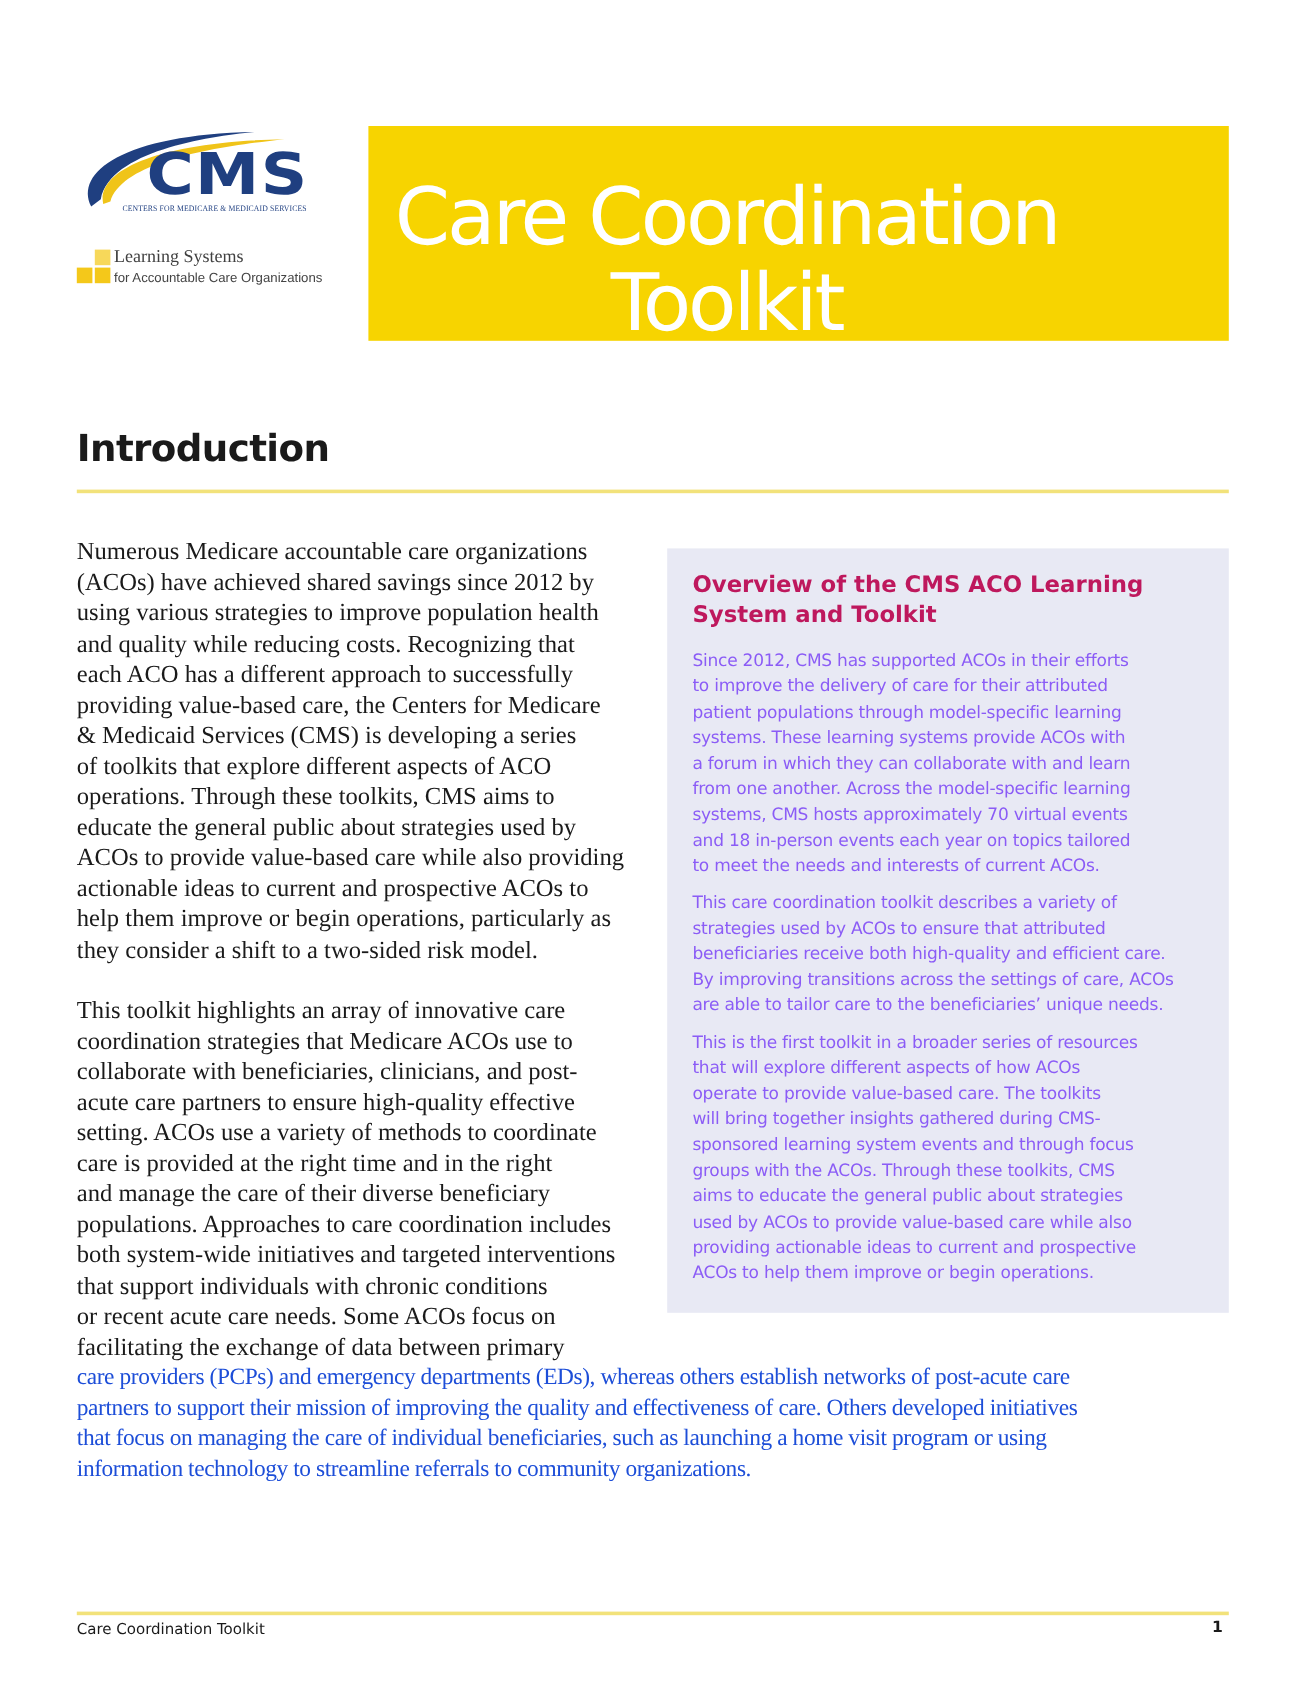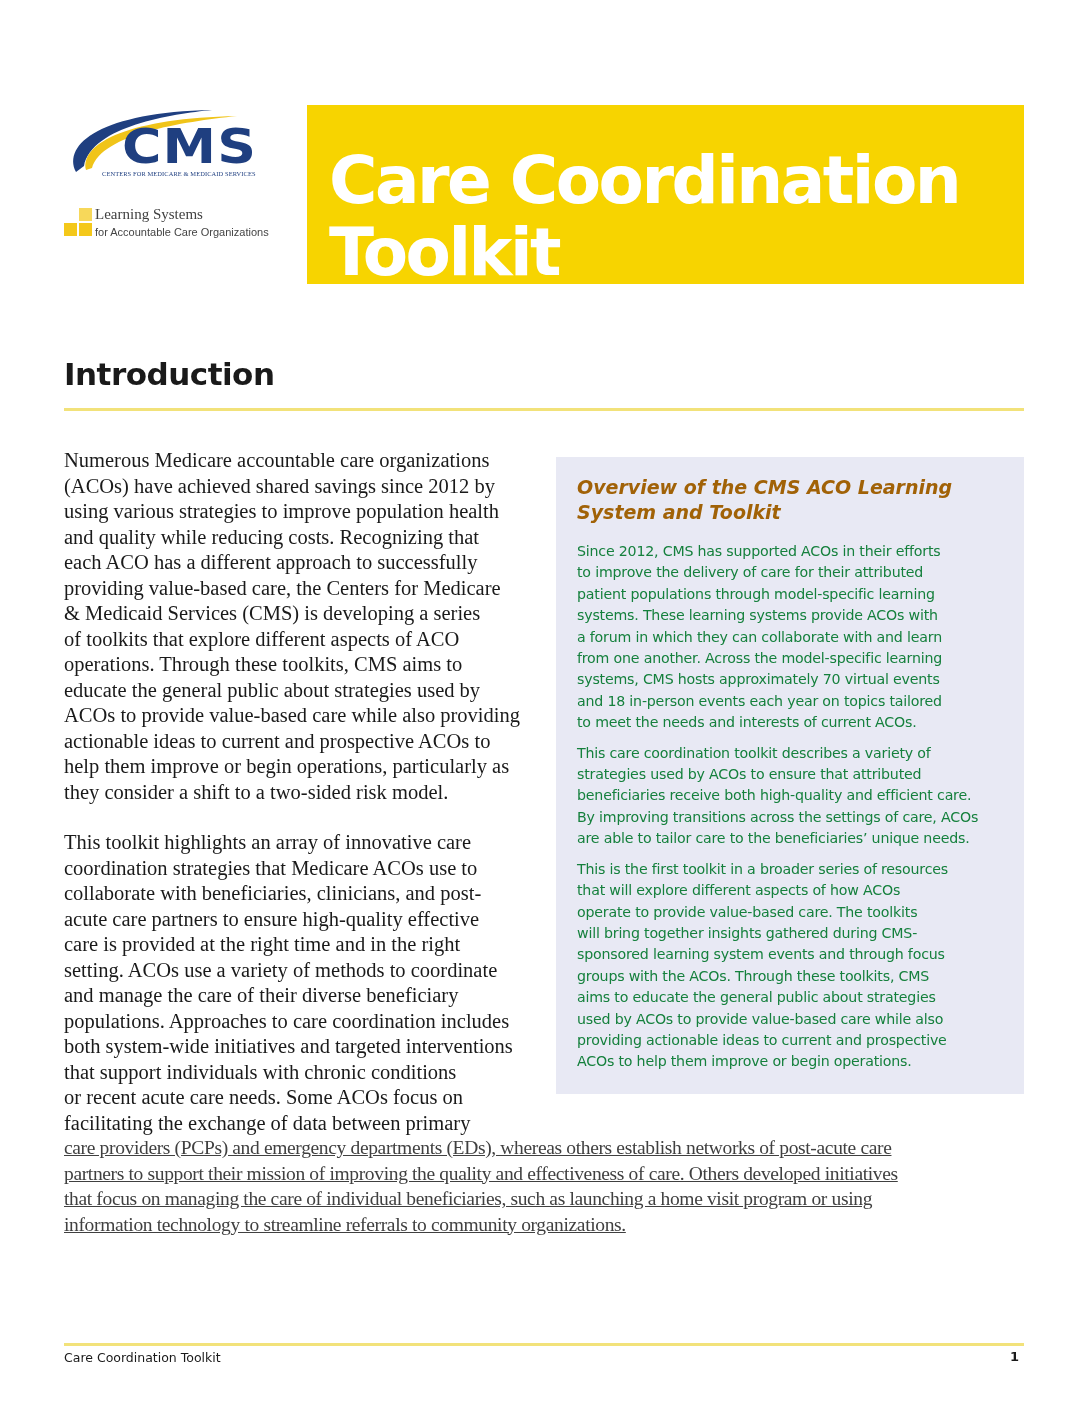--- a/index.html
+++ b/index.html
@@ -36,62 +36,60 @@
       position: absolute; left: 31px; top: 20px;
       font-family: "Liberation Sans", sans-serif; font-size: 11px; color: #444; white-space: nowrap;
     }
 
     .title-block {
       position: absolute; left: 307px; top: 105px; width: 717px; height: 179px;
       background: #f7d400; overflow: hidden;
     }
     .title-text {
       position: absolute; left: 22px; top: 40px;
-      font-family: "DejaVu Sans", sans-serif; font-weight: bold; color: #ffffff;
-      font-size: 66px; line-height: 72px; letter-spacing: -2.5px;
+      font-family: "DejaVu Sans", sans-serif; font-weight: normal; color: #ffffff;
+      font-size: 66px; line-height: 72px; letter-spacing: -2.5px; text-align: center;
     }
 
     
     .intro-heading {
       position: absolute; left: 64px; top: 356px;
       font-family: "DejaVu Sans", sans-serif; font-weight: bold; font-size: 31px;
       color: #1a1a1a; letter-spacing: -0.5px;
     }
     .rule { position: absolute; height: 3px; background: #f2e27a; }
     .rule.intro { left: 64px; top: 408px; width: 960px; }
     .rule.footer { left: 64px; top: 1343px; width: 960px; }
 
     
     .body-col {
       position: absolute; left: 64px; top: 448px; width: 476px;
       font-family: "Liberation Serif", serif; font-size: 20.5px; line-height: 25.5px; color: #1a1a1a;
     }
     .body-col p { margin-bottom: 25px; }
     .body-wide {
       position: absolute; left: 64px; top: 1135px; width: 960px;
-      font-family: "Liberation Serif", serif; font-size: 19.5px; line-height: 25.5px; color: #404040;
+      font-family: "Liberation Serif", serif; font-size: 19.5px; line-height: 25.5px; color: #1d4ed8;
       letter-spacing: -0.35px;
-      text-decoration: underline;
     }
     .line { display: block; white-space: nowrap; }
 
     
     .sidebar {
       position: absolute; left: 556px; top: 457px; width: 468px; height: 637px;
       background: #e8e9f4;
     }
     .sidebar-title {
       position: absolute; left: 21px; top: 18px; width: 420px;
       font-family: "DejaVu Sans", sans-serif; font-weight: bold; font-size: 19px; line-height: 25px;
-      color: #a16207;
-      font-style: italic;
+      color: #be185d;
     }
     .sidebar-body {
       position: absolute; left: 21px; top: 84px; width: 440px;
-      font-family: "DejaVu Sans", sans-serif; font-size: 14.2px; line-height: 21.4px; color: #15803d;
+      font-family: "DejaVu Sans", sans-serif; font-size: 14.2px; line-height: 21.4px; color: #8b5cf6;
       letter-spacing: -0.2px;
     }
     .sidebar-body p { margin-bottom: 9px; }
 
     
     .footer-left {
       position: absolute; left: 64px; top: 1349px;
       font-family: "DejaVu Sans", sans-serif; font-size: 12.5px; line-height: 17px; color: #1a1a1a;
     }
     .footer-left .date { font-weight: bold; margin-top: 44px; }
@@ -147,22 +145,22 @@
     <span class="line">ACOs to provide value-based care while also providing</span>
     <span class="line">actionable ideas to current and prospective ACOs to</span>
     <span class="line">help them improve or begin operations, particularly as</span>
     <span class="line">they consider a shift to a two-sided risk model.</span>
   </p>
   <p>
     <span class="line">This toolkit highlights an array of innovative care</span>
     <span class="line">coordination strategies that Medicare ACOs use to</span>
     <span class="line">collaborate with beneficiaries, clinicians, and post-</span>
     <span class="line">acute care partners to ensure high-quality effective</span>
+    <span class="line">setting. ACOs use a variety of methods to coordinate</span>
     <span class="line">care is provided at the right time and in the right</span>
-    <span class="line">setting. ACOs use a variety of methods to coordinate</span>
     <span class="line">and manage the care of their diverse beneficiary</span>
     <span class="line">populations. Approaches to care coordination includes</span>
     <span class="line">both system-wide initiatives and targeted interventions</span>
     <span class="line">that support individuals with chronic conditions</span>
     <span class="line">or recent acute care needs. Some ACOs focus on</span>
     <span class="line">facilitating the exchange of data between primary</span>
   </p>
 </div>
 
 <div class="body-wide">

